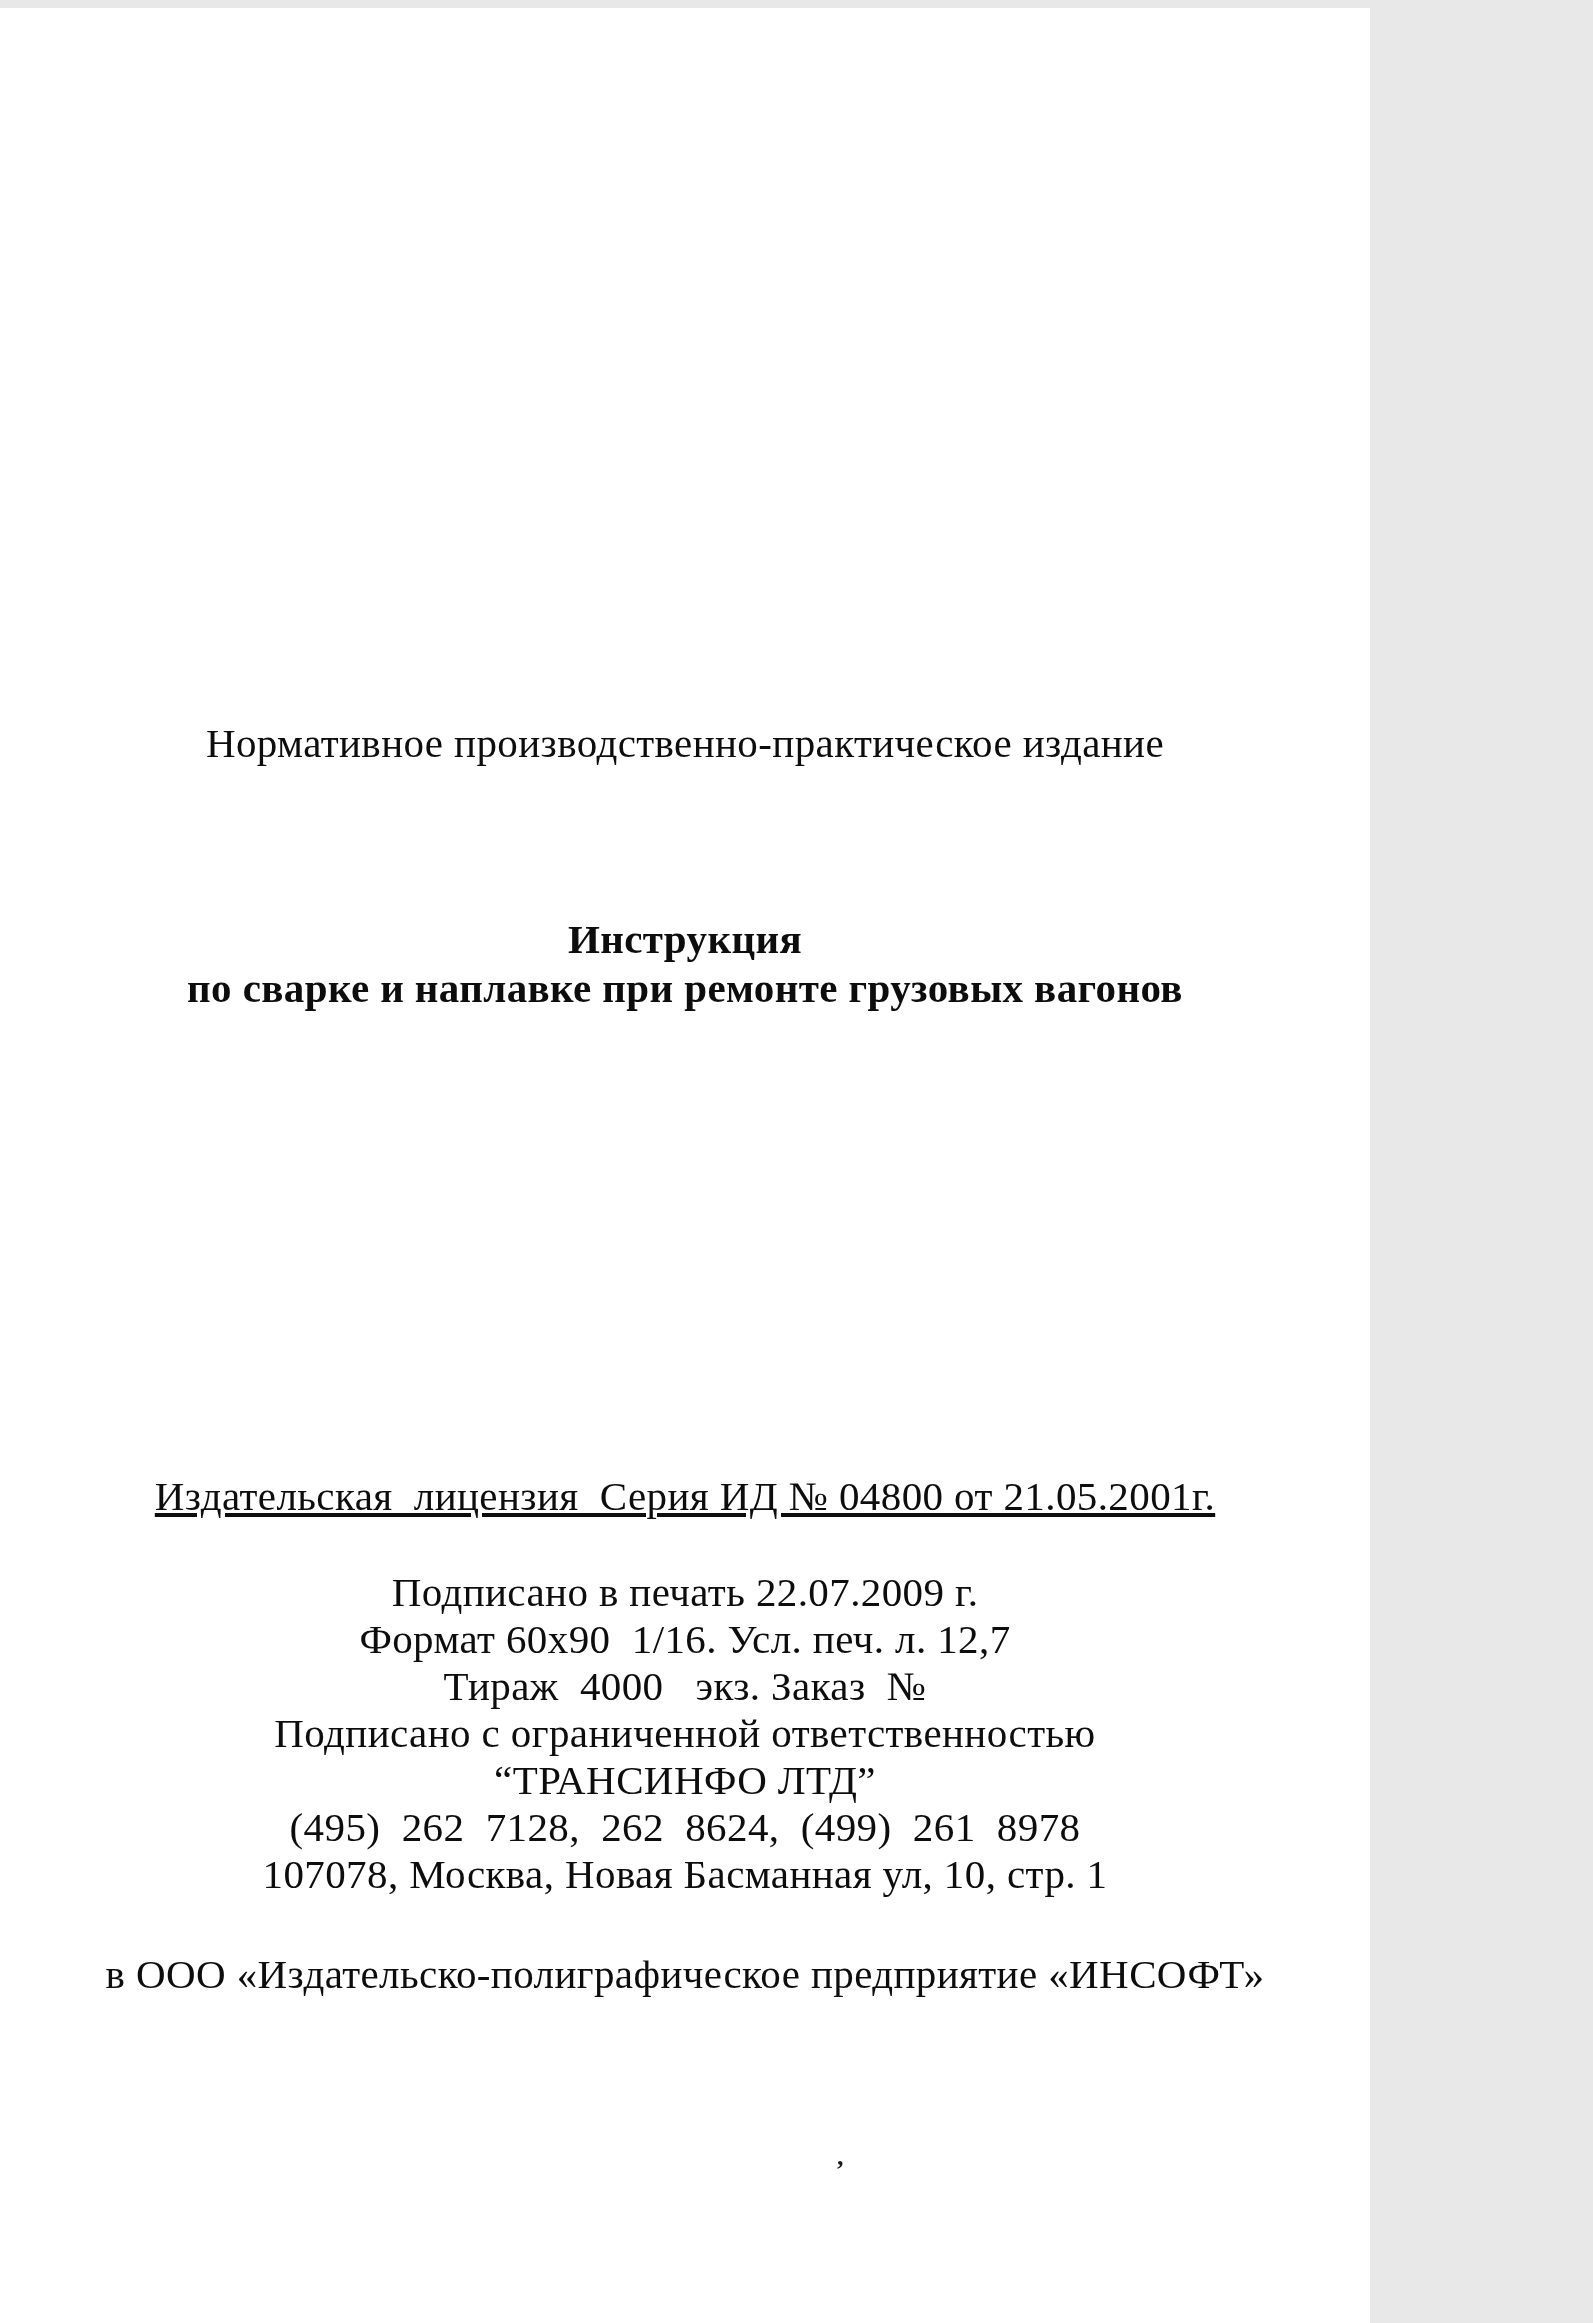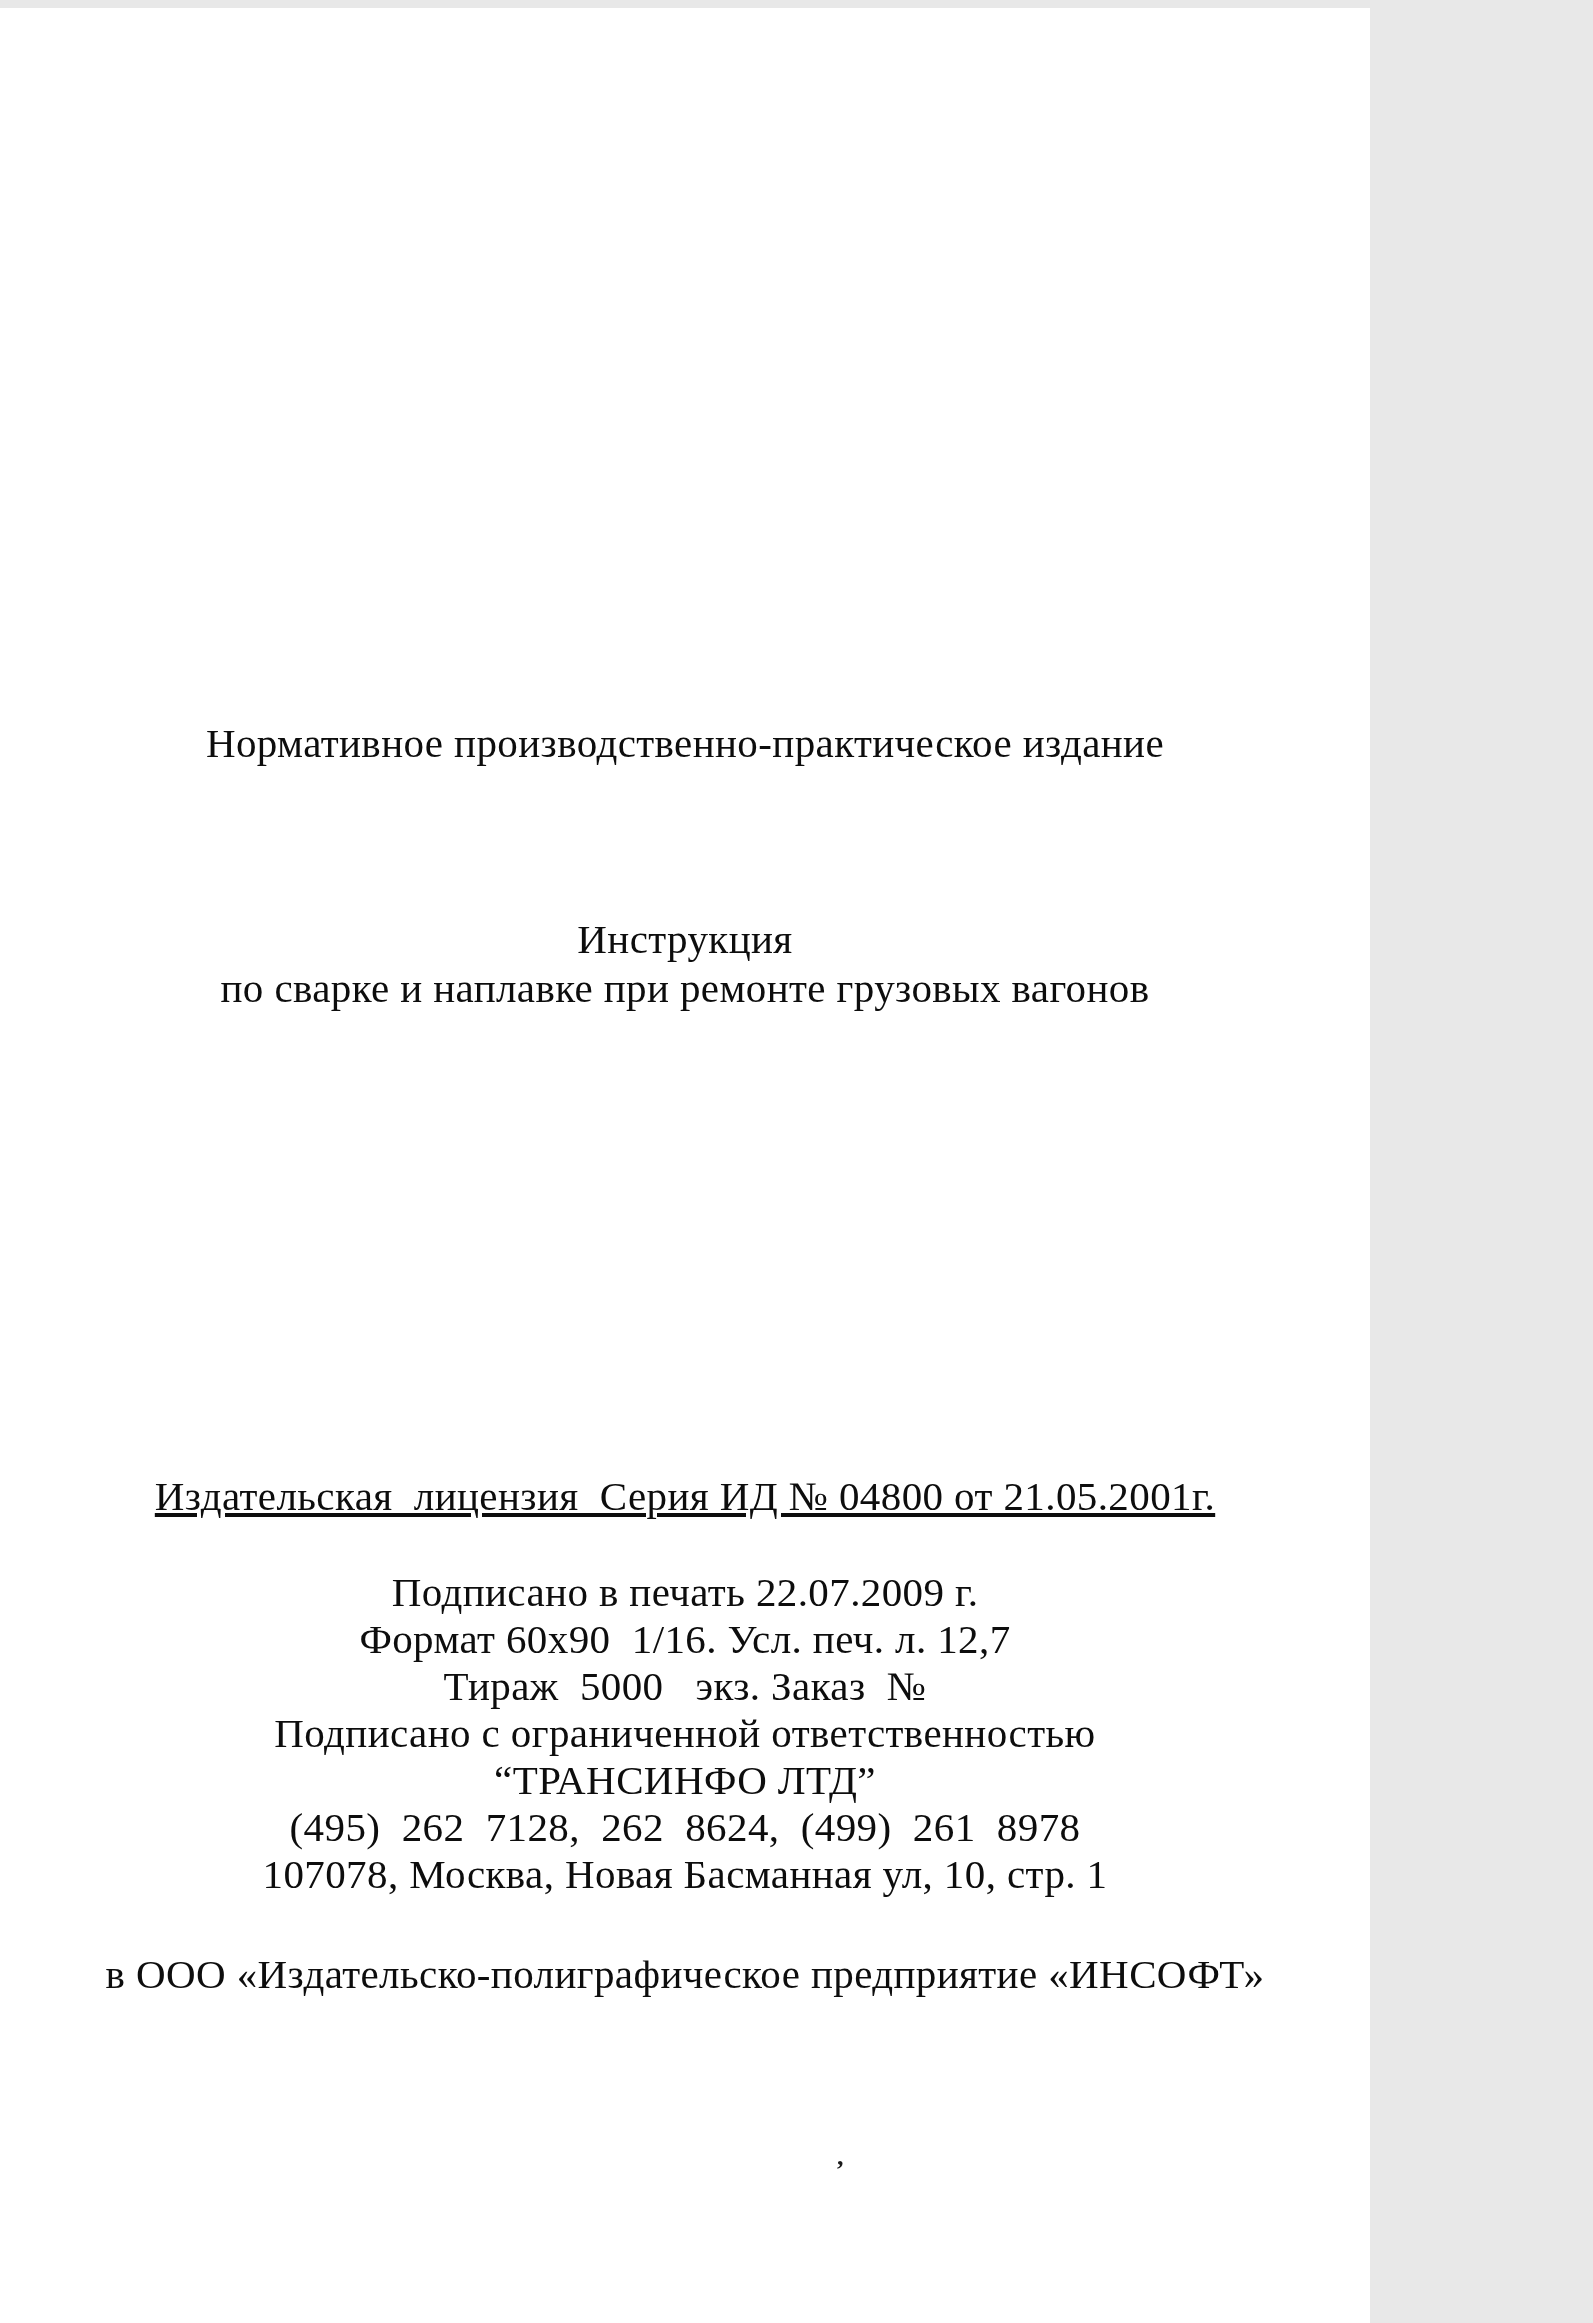--- a/index.html
+++ b/index.html
@@ -17,21 +17,21 @@
     position: relative;
     white-space: pre-wrap;
     text-align: center;
     font-size: 41px;
     line-height: 47px;
     letter-spacing: 0.4px;
   }
   .abs { position: absolute; left: 0; right: 0; }
   .edition-note { top: 712px; }
   .title-block { top: 907px; }
-  .title-block .line { font-weight: normal; line-height: 49px; }
+  .title-block .line { font-weight: bold; line-height: 49px; }
   .license-line { top: 1465px; text-decoration: underline; }
   .imprint-block { top: 1561px; }
   .printing-block { top: 1943px; }
   .stray-mark {
     position: absolute;
     left: 837px;
     top: 2134px;
     font-size: 26px;
     font-weight: bold;
     color: #1a1a1a;
@@ -47,21 +47,21 @@
   <div class="abs title-block">
     <div class="line">Инструкция</div>
     <div class="line">по сварке и наплавке при ремонте грузовых вагонов</div>
   </div>
 
   <div class="abs license-line line">Издательская  лицензия  Серия ИД № 04800 от 21.05.2001г.</div>
 
   <div class="abs imprint-block">
     <div class="line">Подписано в печать 22.07.2009 г.</div>
     <div class="line">Формат 60х90  1/16. Усл. печ. л. 12,7</div>
-    <div class="line">Тираж  5000   экз. Заказ  №</div>
+    <div class="line">Тираж  4000   экз. Заказ  №</div>
     <div class="line">Подписано с ограниченной ответственностью</div>
     <div class="line">“ТРАНСИНФО ЛТД”</div>
     <div class="line">(495)  262  7128,  262  8624,  (499)  261  8978</div>
     <div class="line">107078, Москва, Новая Басманная ул, 10, стр. 1</div>
   </div>
 
   <div class="abs printing-block">
     <div class="line">в ООО «Издательско-полиграфическое предприятие «ИНСОФТ»</div>
   </div>
 

